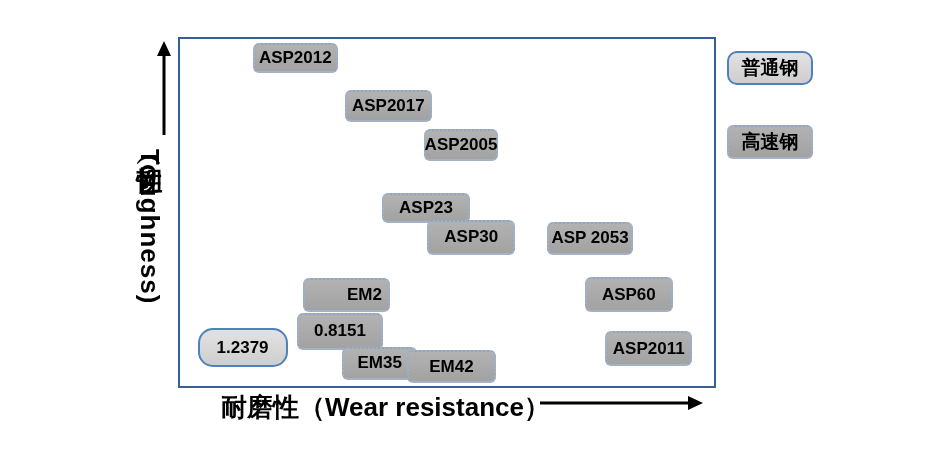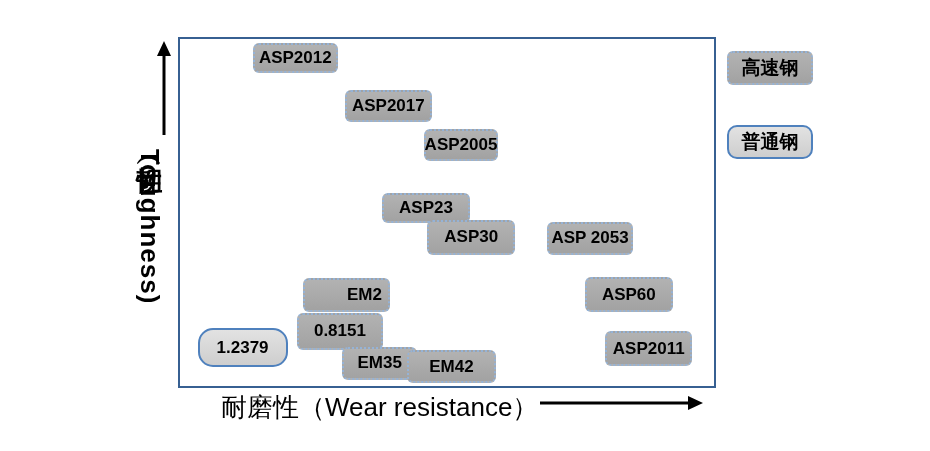--- a/index.html
+++ b/index.html
@@ -29,21 +29,21 @@
     font-size: 26px;
     font-weight: bold;
     color: #000;
     letter-spacing: 1px;
     white-space: nowrap;
   }
   #x-axis-label {
     position: absolute;
     left: 221px; top: 390px;
     font-size: 26px;
-    font-weight: normal;
+    font-weight: bold;
     color: #000;
     white-space: nowrap;
   }
   .box {
     position: absolute;
     display: flex;
     align-items: center;
     justify-content: center;
     font-weight: bold;
     font-size: 17px;
@@ -106,17 +106,17 @@
       <div class="box dark" style="width: 87px; height: 34px; left: 302.894px; top: 277.985px; padding-left: 36px;">EM2</div>
       <div class="box dark" style="width: 86px; height: 37px; left: 296.938px; top: 312.989px;">0.8151</div>
       <div class="box light" style="width: 90px; height: 39px; left: 197.56px; top: 328.135px; border-radius: 15px;">1.2379</div>
       <div class="box dark" style="width: 75px; height: 33px; left: 342.25px; top: 346.93px;">EM35</div>
       <div class="box dark" style="width: 89px; height: 33px; left: 407px; top: 350.142px;">EM42</div>
       <div class="box dark" style="width: 88px; height: 35px; left: 584.844px; top: 277.134px;">ASP60</div>
       <div class="box dark" style="width: 87px; height: 35px; left: 605.25px; top: 331px;">ASP2011</div>
     </div>
 
   <div id="legend">
+      <div class="box light">普通钢</div>
       <div class="box dark">高速钢</div>
-      <div class="box light">普通钢</div>
     </div>
 
 </div>
 
 </body></html>

